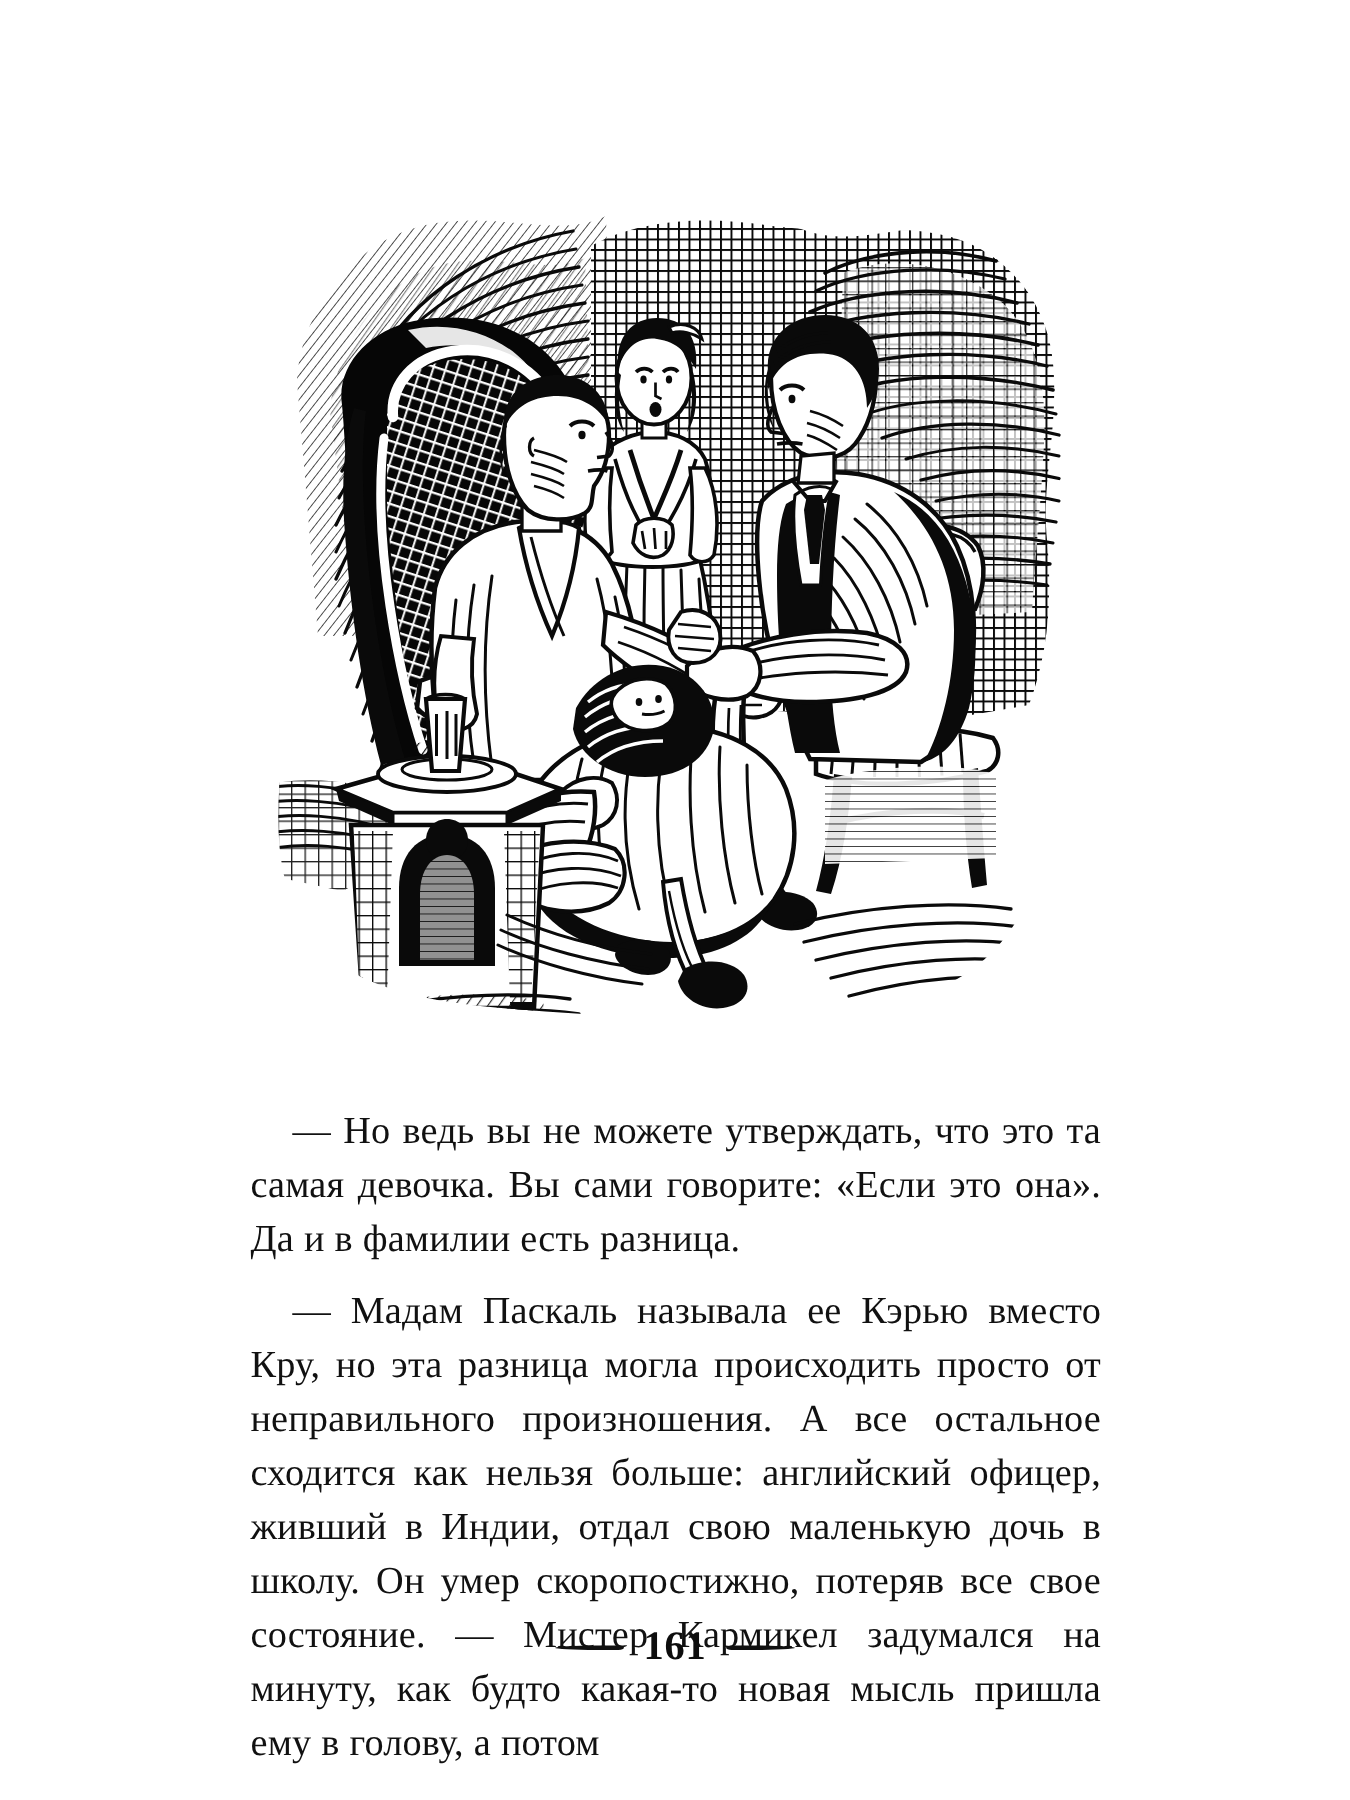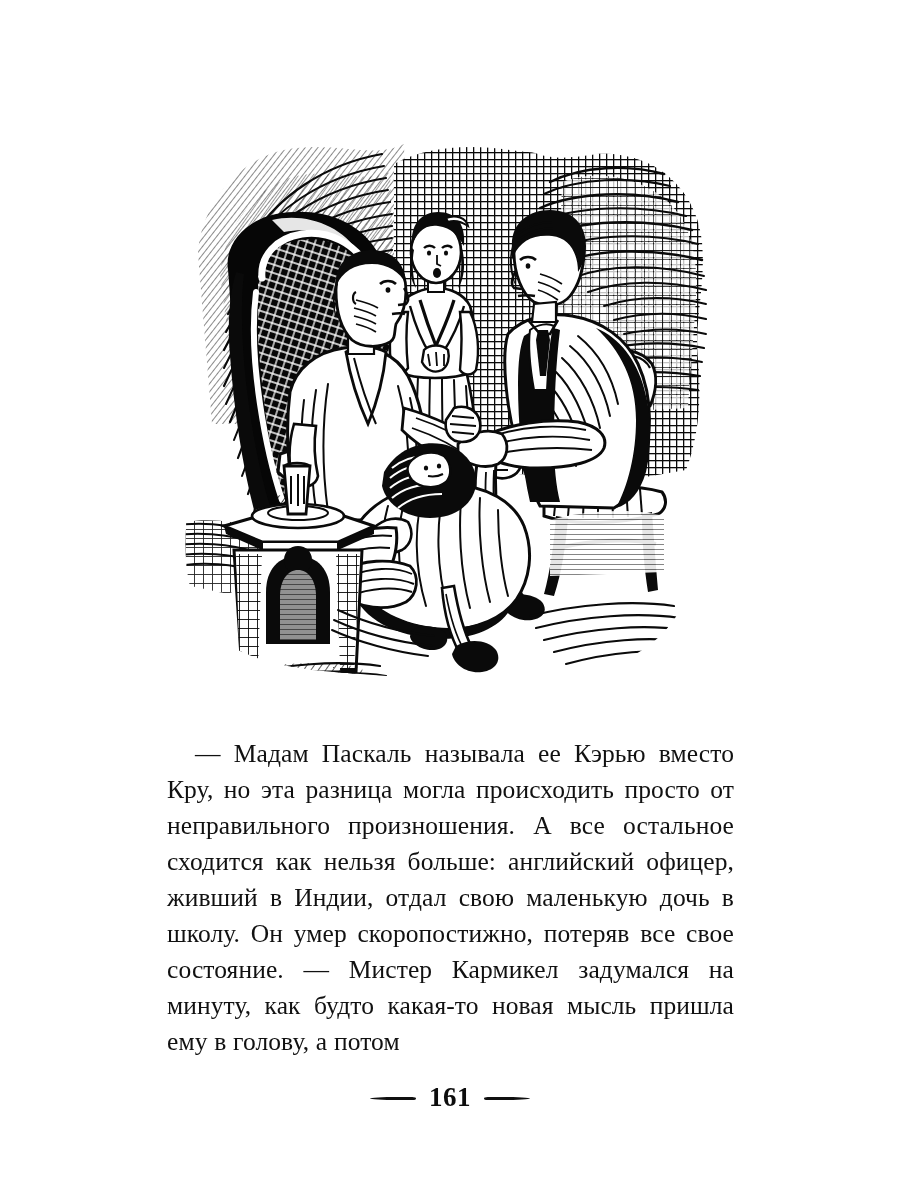--- a/index.html
+++ b/index.html
@@ -592,20 +592,21 @@
           </g>
 
           <path d="M84,548 C120,538 172,536 204,544 L208,566 L80,566 Z" fill="url(#hatchDiag)" opacity="0.85"></path>
         </g>
 
       </g>
     </svg>
   </div>
 
   <div class="bodytext">
+    <p>— Но ведь вы не можете утверждать, что это та самая девочка. Вы сами говорите: «Если это она». Да и в фамилии есть разница.</p>
     <p>— Мадам Паскаль называла ее Кэрью вместо Кру, но эта разница могла происходить просто от неправильного произношения. А все остальное сходится как нельзя больше: английский офицер, живший в Индии, отдал свою маленькую дочь в школу. Он умер скоропостижно, потеряв все свое состояние. — Мистер Кармикел задумался на минуту, как будто какая-то новая мысль пришла ему в голову, а потом</p>
   </div>
 
   <div class="folio">
     <span class="folio-rule left"></span><span class="folio-number">161</span><span class="folio-rule right"></span>
   </div>
 
 </div>
 
 </body></html>

